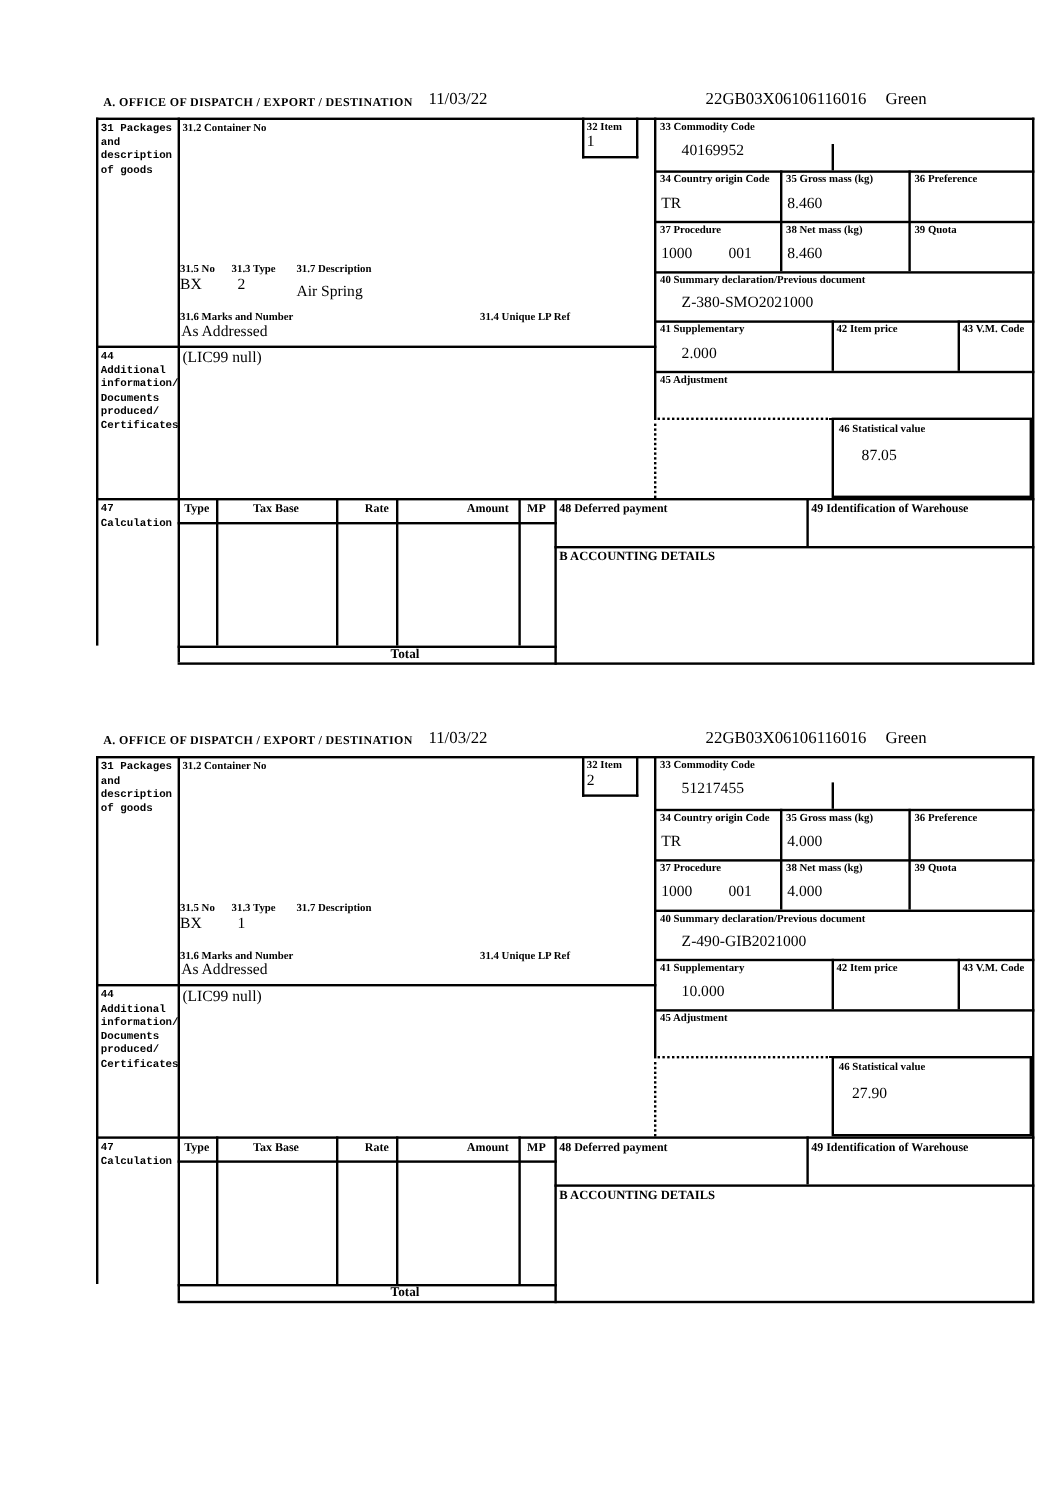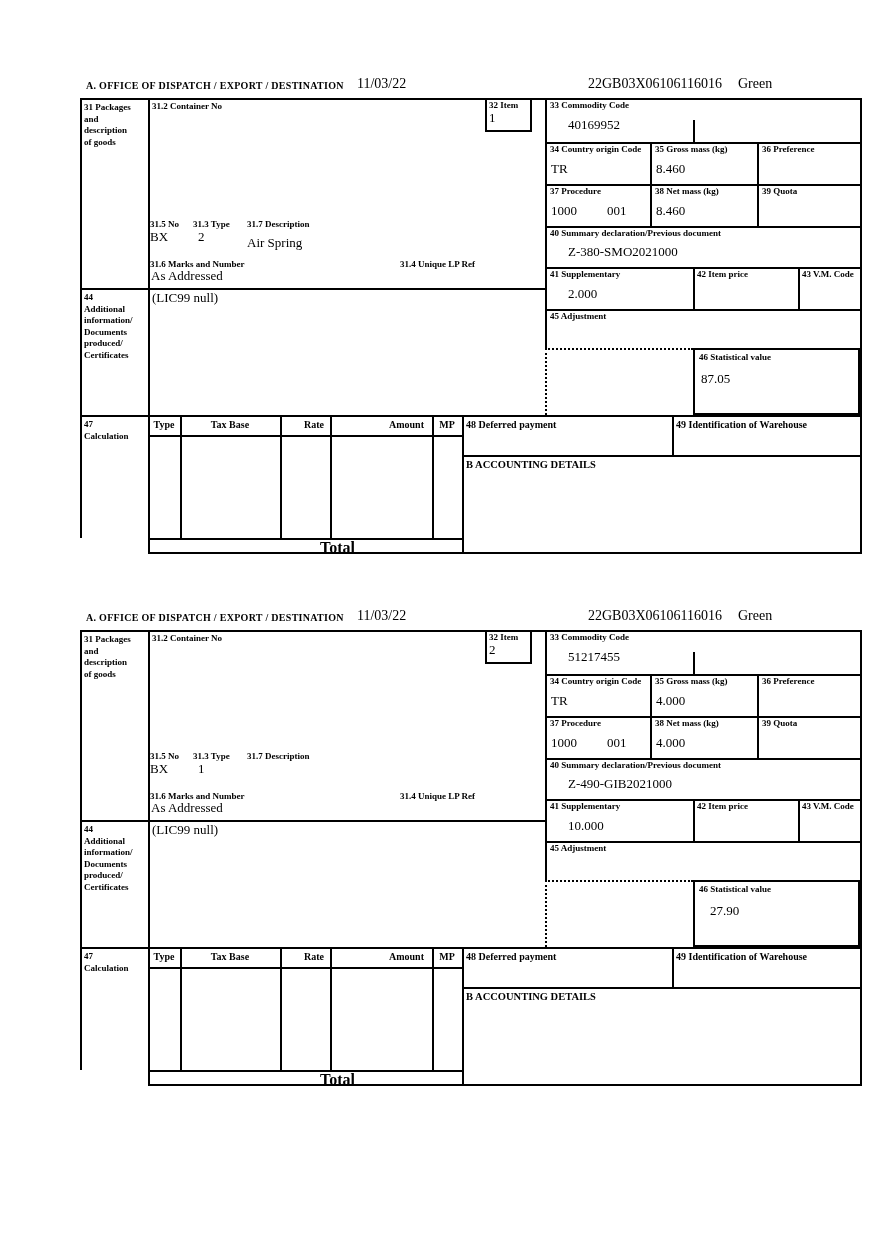--- a/index.html
+++ b/index.html
@@ -13,28 +13,28 @@
   .status{position:absolute;left:658px;top:1px;font-size:14px;white-space:nowrap;}
   .block{position:absolute;left:0;top:23px;width:782px;height:456px;}
   .hl,.vl{position:absolute;display:block;background:#000;}
   .hl{height:2px;}
   .vl{width:2px;}
   .hl.dot{background:none;height:0;border-top:2px dotted #000;}
   .vl.dot{background:none;width:0;border-left:2px dotted #000;}
   .rect46{position:absolute;border:2px solid #000;box-sizing:border-box;}
   .itembox{position:absolute;border:2px solid #000;border-top:none;box-sizing:border-box;}
   .lb{position:absolute;font-size:9px;font-weight:bold;line-height:11px;white-space:nowrap;}
-  .lbcol{position:absolute;font-size:9px;font-weight:bold;line-height:11.5px;}
+  .lbcol{position:absolute;font-size:9px;font-weight:bold;line-height:11.5px;font-family:Liberation Mono, monospace;}
   .v{position:absolute;font-size:13px;line-height:15px;white-space:nowrap;}
   .desc{position:absolute;font-size:13px;line-height:16px;width:300px;}
   .th{position:absolute;top:321px;font-size:10px;font-weight:bold;}
   .center{text-align:center;}
   .right{text-align:right;}
   .b10{font-size:10px;font-weight:bold;}
-  .total{position:absolute;left:68px;top:441px;width:379px;text-align:center;font-size:16px;font-weight:bold;}
+  .total{position:absolute;left:68px;top:441px;width:379px;text-align:center;font-size:11px;font-weight:bold;}
 </style>
 </head>
 <body>
 
 <div class="page">
   <section class="sheet" style="top: 75px;">
     <div class="hdr">
       <span class="office">A.  OFFICE OF DISPATCH / EXPORT / DESTINATION</span>
       <span class="date">11/03/22</span>
       <span class="ref">22GB03X06106116016</span>
@@ -98,21 +98,21 @@
       <span class="v" style="left:576px;top:105px">8.460</span>
       <span class="lb" style="left:682px;top:88px">39 Quota</span>
       <span class="lb" style="left:470px;top:130px">40 Summary declaration/Previous document</span>
       <span class="v" style="left:488px;top:146px">Z-380-SMO2021000</span>
       <span class="lb" style="left:470px;top:171px">41 Supplementary</span>
       <span class="v" style="left:488px;top:188px">2.000</span>
       <span class="lb" style="left:617px;top:171px">42 Item price</span>
       <span class="lb" style="left:722px;top:171px">43 V.M. Code</span>
       <span class="lb" style="left:470px;top:213px">45 Adjustment</span>
       <span class="lb" style="left:619px;top:254px">46 Statistical value</span>
-      <span class="v" style="left:621px;top:273px">87.05</span>
+      <span class="v" style="left:638px;top:273px">87.05</span>
 
       <span class="lb" style="left:70px;top:121px">31.5 No</span>
       <span class="lb" style="left:113px;top:121px">31.3 Type</span>
       <span class="lb" style="left:167px;top:121px">31.7 Description</span>
       <span class="v" style="left:70px;top:131px">BX</span>
       <span class="v" style="left:118px;top:131px">2</span>
       <div class="desc" style="left:167px;top:137px">
         <div>Air Spring</div>
         <div></div>
       </div>

